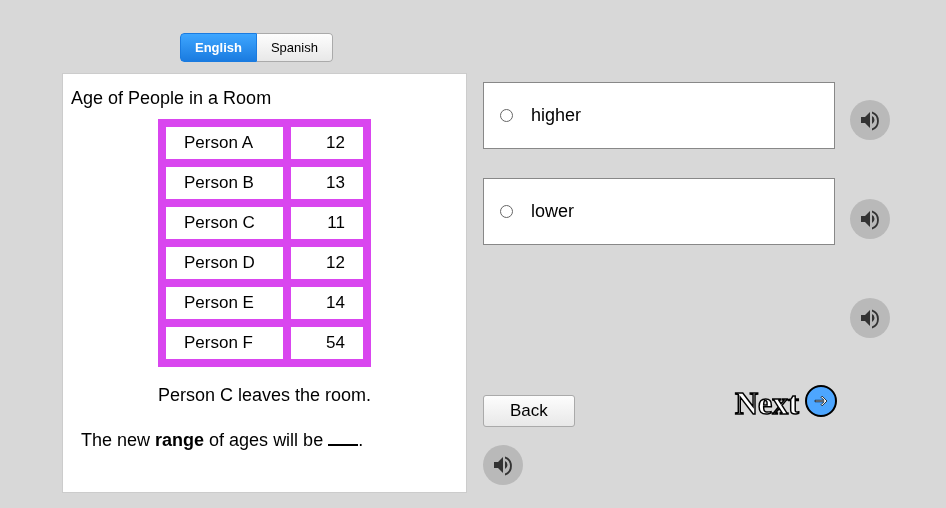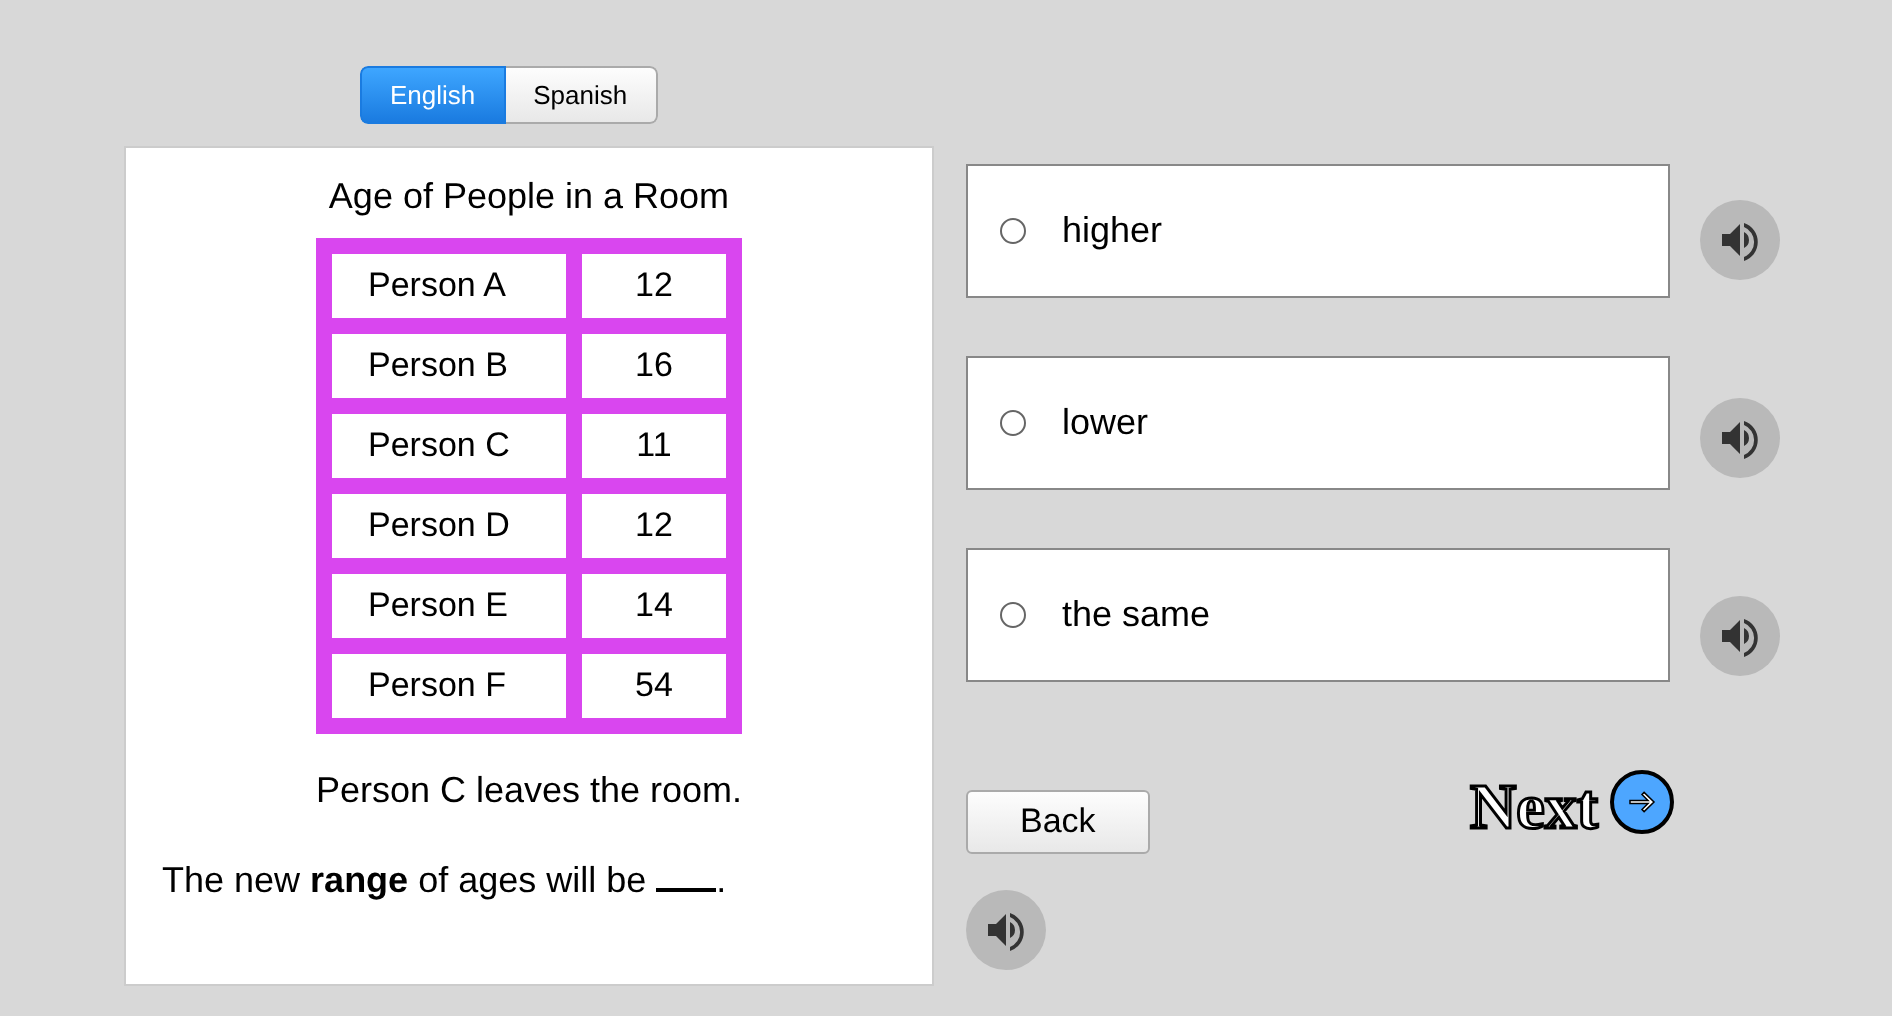--- a/index.html
+++ b/index.html
@@ -23,49 +23,50 @@
       padding: 6px 14px;
       font-size: 13px;
       border: 1px solid #aaa;
       background: linear-gradient(#fdfdfd, #e8e8e8);
       cursor: pointer;
     }
     .lang-tab.active {
       background: linear-gradient(#3ea6ff, #1a7be0);
       color: #fff;
       border-color: #1a7be0;
+      font-weight: bold;
     }
     .lang-tab:first-child { border-top-left-radius: 4px; border-bottom-left-radius: 4px; }
     .lang-tab:last-child { border-top-right-radius: 4px; border-bottom-right-radius: 4px; border-left: none; text-align: center; }
 
     .question-panel {
       position: absolute;
       top: 73px;
       left: 62px;
       width: 405px;
       height: 420px;
       background: #fff;
       border: 1px solid #ccc;
       padding: 14px 8px 8px 8px;
     }
     .q-title {
-      text-align: center;
+      text-align: left;
       font-size: 18px;
       margin-bottom: 10px;
     }
     .age-table {
       border-collapse: collapse;
       margin: 0 auto 18px auto;
     }
     .age-table td {
       border: 8px solid #d946ef;
       padding: 6px 18px;
       font-size: 17px;
     }
-    .age-table td.val { text-align: center; width: 80px; border-radius: 11px; }
+    .age-table td.val { text-align: right; width: 80px; border-radius: 11px; }
     .age-table td.lbl { width: 125px; }
     .q-line1 {
       text-align: center;
       font-size: 18px;
       margin-bottom: 24px;
     }
     .q-line2 {
       font-size: 18px;
       padding-left: 10px;
     }
@@ -186,21 +187,21 @@
 <div class="question-panel">
   <div class="q-title">Age of People in a Room</div>
   <table class="age-table">
     <tbody>
         <tr>
           <td class="lbl">Person A</td>
           <td class="val">12</td>
         </tr>
     <tr>
           <td class="lbl">Person B</td>
-          <td class="val">16</td>
+          <td class="val">13</td>
         </tr>
     <tr>
           <td class="lbl">Person C</td>
           <td class="val">11</td>
         </tr>
     <tr>
           <td class="lbl">Person D</td>
           <td class="val">12</td>
         </tr>
     <tr>
@@ -221,24 +222,20 @@
 
 <div class="answers">
   <div class="answer">
     <div class="radio"></div>
     <div class="answer-text">higher</div>
   </div>
   <div class="answer">
     <div class="radio"></div>
     <div class="answer-text">lower</div>
   </div>
-  <div class="answer">
-    <div class="radio"></div>
-    <div class="answer-text">the same</div>
-  </div>
 </div>
 
 <div class="speaker-col">
   <div class="speaker">
     <svg viewBox="0 0 24 24" fill="#333">
         <path d="M3 9v6h4l5 5V4L7 9H3zm13.5 3a4.5 4.5 0 0 0-2.5-4v8a4.5 4.5 0 0 0 2.5-4zm-2.5-8.5v2.06A8 8 0 0 1 14 20.44v2.06A10 10 0 0 0 14 3.5z"></path>
       </svg>
   </div>
   <div class="speaker">
     <svg viewBox="0 0 24 24" fill="#333">

